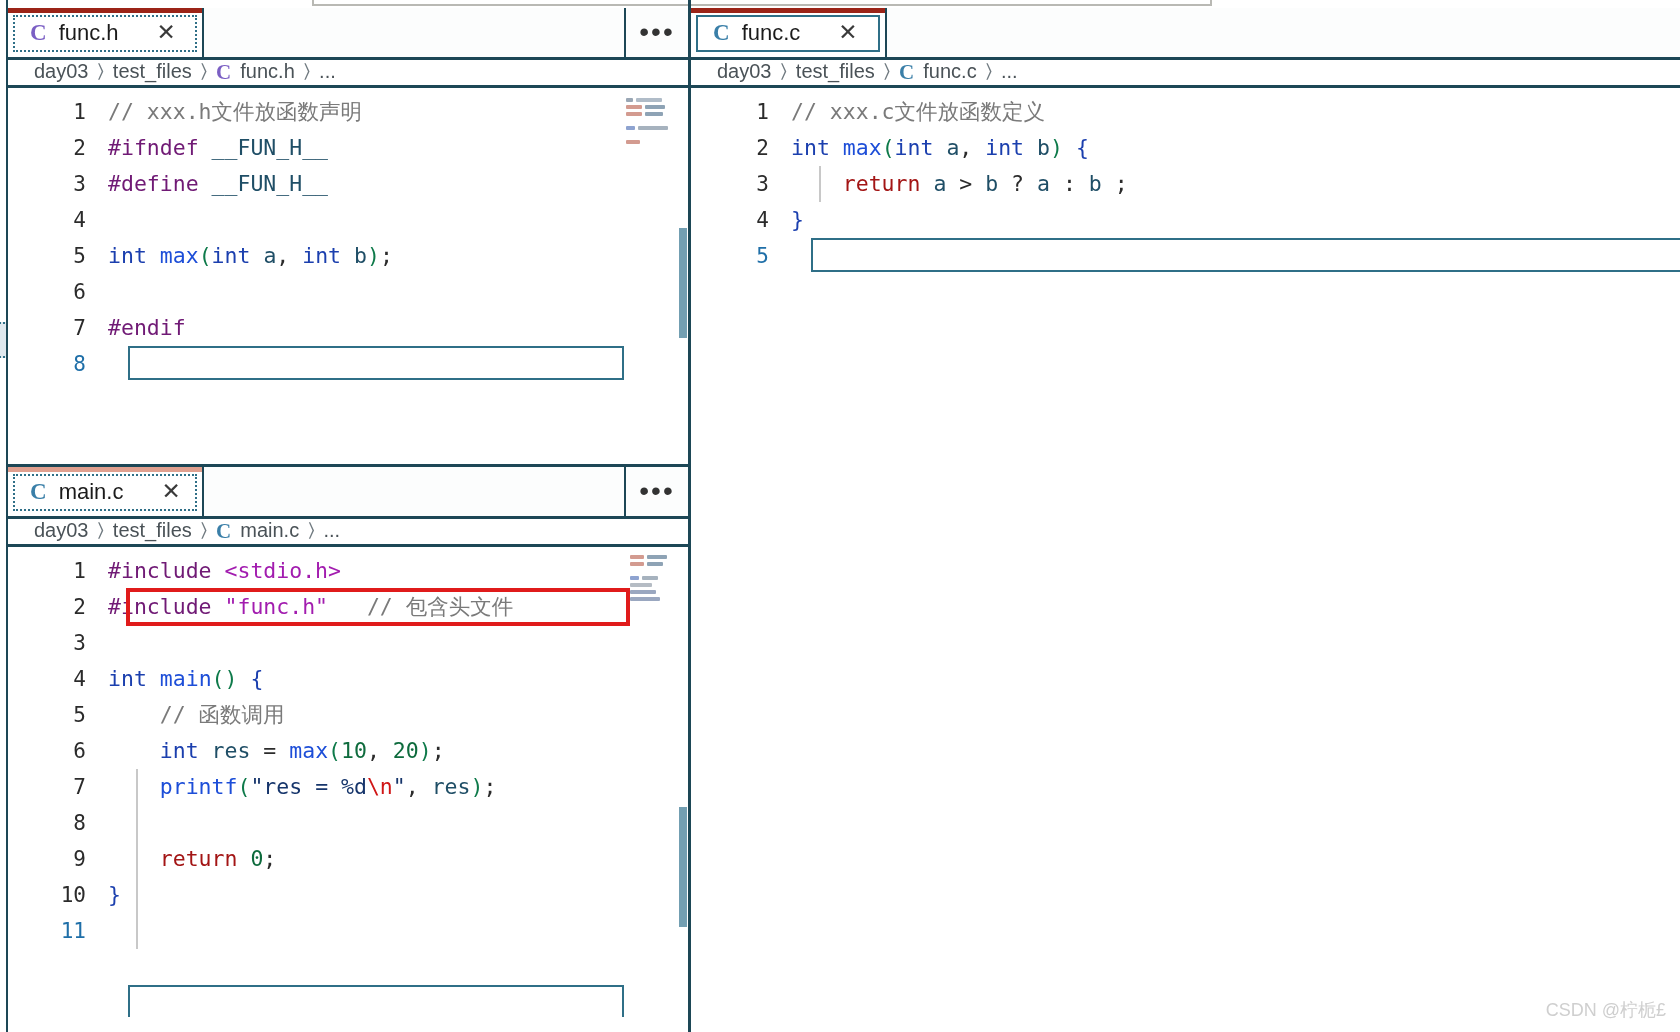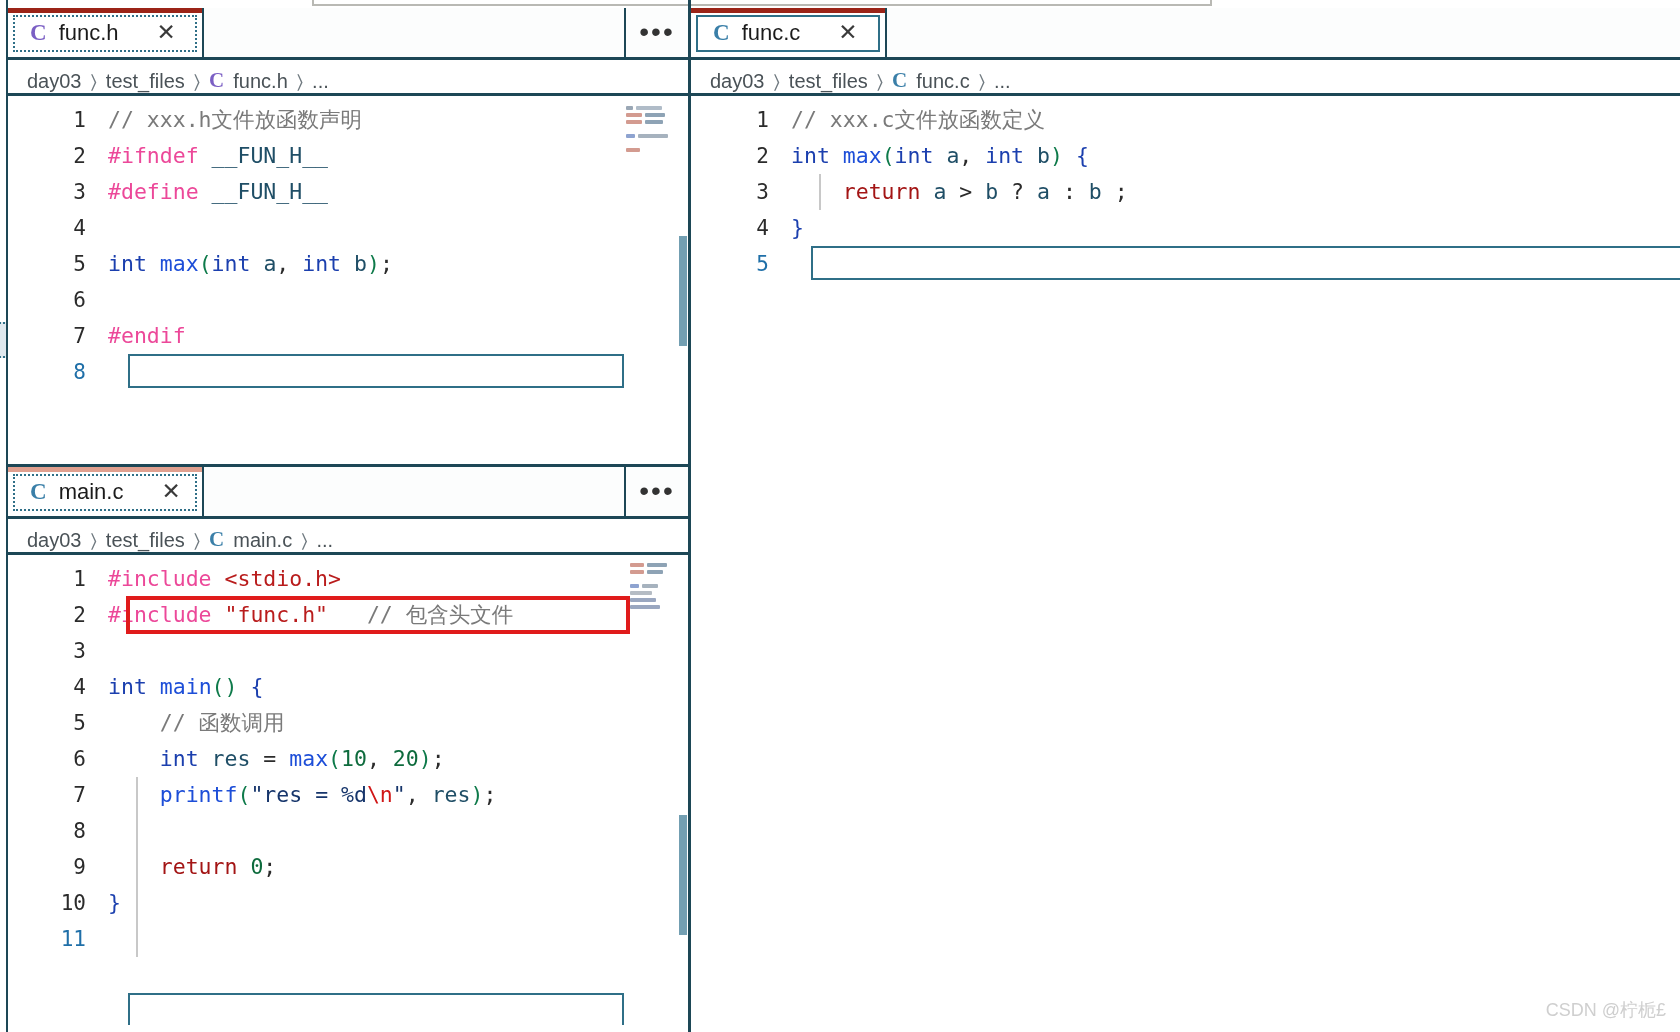--- a/index.html
+++ b/index.html
@@ -68,24 +68,24 @@
     width: 62px; display: flex; align-items: center; justify-content: center;
     border-left: 2px solid #1d4756;
     background: #fcfdfd;
   }
   .ellipsis {
     font-size: 28px; color: #333; letter-spacing: 2px; line-height: 0.6;
     font-family: "Liberation Sans", sans-serif;
   }
 
   .breadcrumb {
-    height: 36px;
-    display: flex; align-items: flex-end;
+    height: 28px;
+    display: flex; align-items: flex-start;
     gap: 9px;
-    padding-left: 19px;
+    padding-left: 26px;
     font-size: 20px;
     color: #4a5257;
     background: #ffffff;
     border-bottom: 3px solid #1d4756;
     box-sizing: border-box;
     font-family: "Liberation Sans", sans-serif;
   }
   .bc-sep { color: #707a80; font-size: 19px; }
   .bc-cicon { font-weight: bold; font-size: 21px; color: #7b5fc4;
               font-family: "Liberation Serif", serif; }
@@ -116,23 +116,23 @@
   .gutter.active { color: #1f6fa8; }
   .src { flex: 1 1 auto; position: relative; }
 
   
   .iguide {
     position: absolute; top: 0; bottom: 0; width: 2px;
     background: #c8c8c8;
   }
 
   
-  .t-pre   { color: #ec4899; }      
+  .t-pre   { color: #701a75; }      
   .t-macro { color: #1f4e66; }      
-  .t-hdr   { color: #b91c1c; }      
+  .t-hdr   { color: #a21caf; }      
   .t-kw    { color: #1b3fae; }      
   .t-kw2   { color: #a31515; }      
   .t-fn    { color: #1d4ed8; }      
   .t-var   { color: #1f4e66; }      
   .t-num   { color: #0e6b3d; }      
   .t-punc  { color: #1b3fae; }      
   .t-paren { color: #0e7a4a; }
   .t-cmt   { color: #7a7a7a; }      
   .t-str   { color: #16356b; }      
   .t-esc   { color: #d01616; }      

